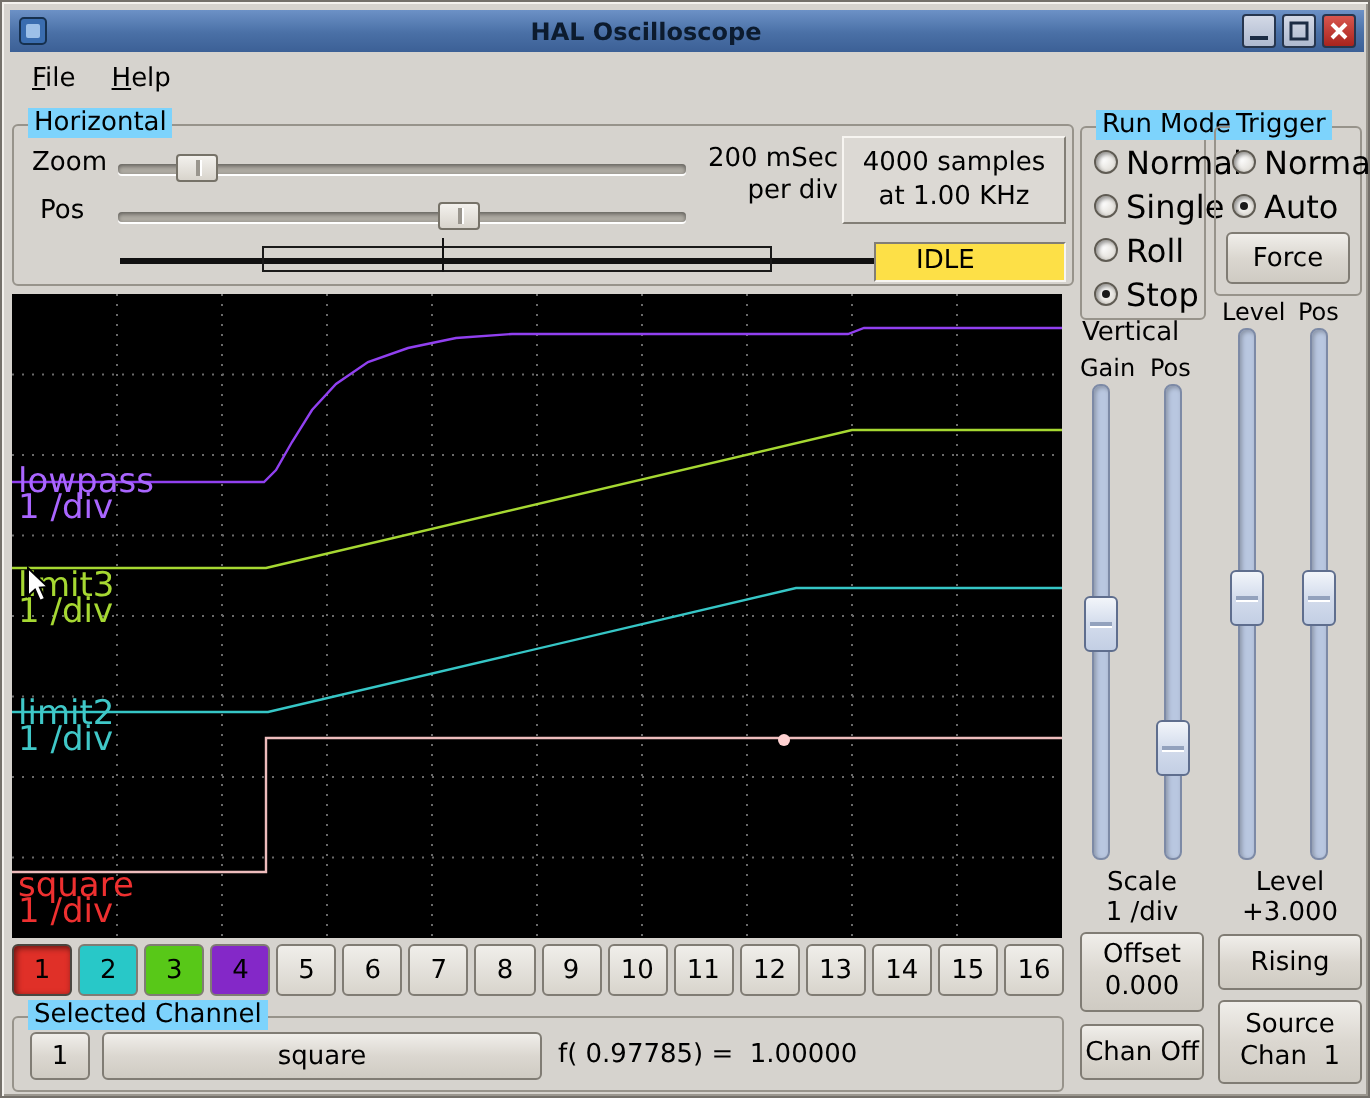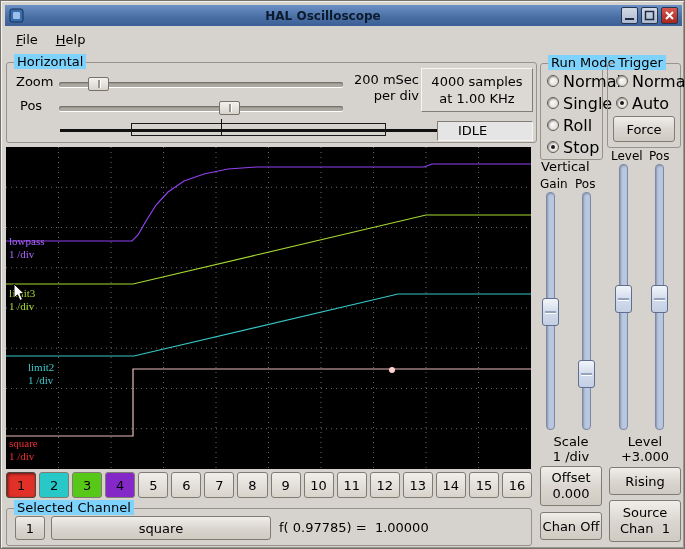--- a/index.html
+++ b/index.html
@@ -27,21 +27,21 @@
   .lbl.sm { font-size:12px; }
   .readout { position:absolute; text-align:center; font-size:13px; line-height:15px; color:#000; }
   .readout span { display:block; }
   .btn { position:absolute; display:flex; align-items:center; justify-content:center;
          background:linear-gradient(180deg,#f0eeea,#dbd7d0 50%,#cfcbc3); border:1px solid #807c74;
          border-radius:3px; font-size:13px; color:#000; cursor:default; }
   .btn.two { flex-direction:column; line-height:16px; }
   .btn.two span { display:block; white-space:pre; }
   .frame { position:absolute; border:1px solid #97938b; border-radius:3px; }
   .frame-label { position:absolute; top:-9px; left:7px; background:#7dd3fc; padding:0 3px; font-size:13px; white-space:nowrap; }
-  .sunken { background:#e5e5e5; border:1px solid; border-color:#827e76 #f7f5f1 #f7f5f1 #827e76; }
+  .sunken { background:#fde047; border:1px solid; border-color:#827e76 #f7f5f1 #f7f5f1 #827e76; }
   .raised { position:absolute; background:#dcd9d4; border:1px solid; border-color:#f7f5f1 #827e76 #827e76 #f7f5f1; }
 
   .htrough { position:absolute; height:5px; background:#aeaaa2; border-radius:2px;
              box-shadow:inset 0 1px 2px rgba(0,0,0,.45), 0 1px 0 #fff; }
   .hhandle { position:absolute; width:21px; height:14px; top:-5px;
              background:linear-gradient(180deg,#f3f1ed,#d8d4cc); border:1px solid #767268; border-radius:2px; }
   .hhandle::after { content:""; position:absolute; left:9px; top:2px; bottom:2px; width:2px;
                     background:#9a968e; border-right:1px solid #fff; }
 
   .vtrough { position:absolute; width:9px; background:#b9c7e0; border:1px solid #7d8aa6; border-radius:4px;
@@ -101,25 +101,25 @@
   #vpos-trough { left:581px; top:191px; height:238px; }
   #gain-trough .vhandle { top:105px; }
   #vpos-trough .vhandle { top:167px; }
   #scale-readout { left:538px; top:433px; width:64px; }
   #offset-btn { left:539px; top:465px; width:62px; height:40px; }
   #chanoff-btn { left:539px; top:511px; width:62px; height:28px; }
 
   
   #scope { position:absolute; left:5px; top:146px; width:525px; height:322px; background:#000; }
   #scope-svg { position:absolute; left:0; top:0; width:100%; height:100%; }
-  .trace-label { position:absolute; font-size:11px; line-height:13px;font-family:Liberation Serif, serif; }
+  .trace-label { position:absolute; font-size:17px; line-height:13px; }
   .trace-label span { display:block; white-space:pre; }
   #tl-0 { left:3px; top:88px; }
   #tl-1 { left:3px; top:140px; }
-  #tl-2 { left:3px; top:214px;margin-left:19px; }
+  #tl-2 { left:3px; top:204px; }
   #tl-3 { left:3px; top:290px; }
   #scope-cursor { position:absolute; left:7px; top:136px; }
 
   
   #channel-row { position:absolute; left:5px; top:471px; width:526px; height:26px; display:flex; gap:3px; }
   .chan-btn { flex:1; display:flex; align-items:center; justify-content:center; font-size:13px; color:#000;
               background:linear-gradient(180deg,#f0eeea,#d8d4cc); border:1px solid #807c74; border-radius:3px; }
   .chan-btn.sel { box-shadow:inset 1px 1px 3px rgba(0,0,0,.55); border-color:#4a4640; }
 
   

